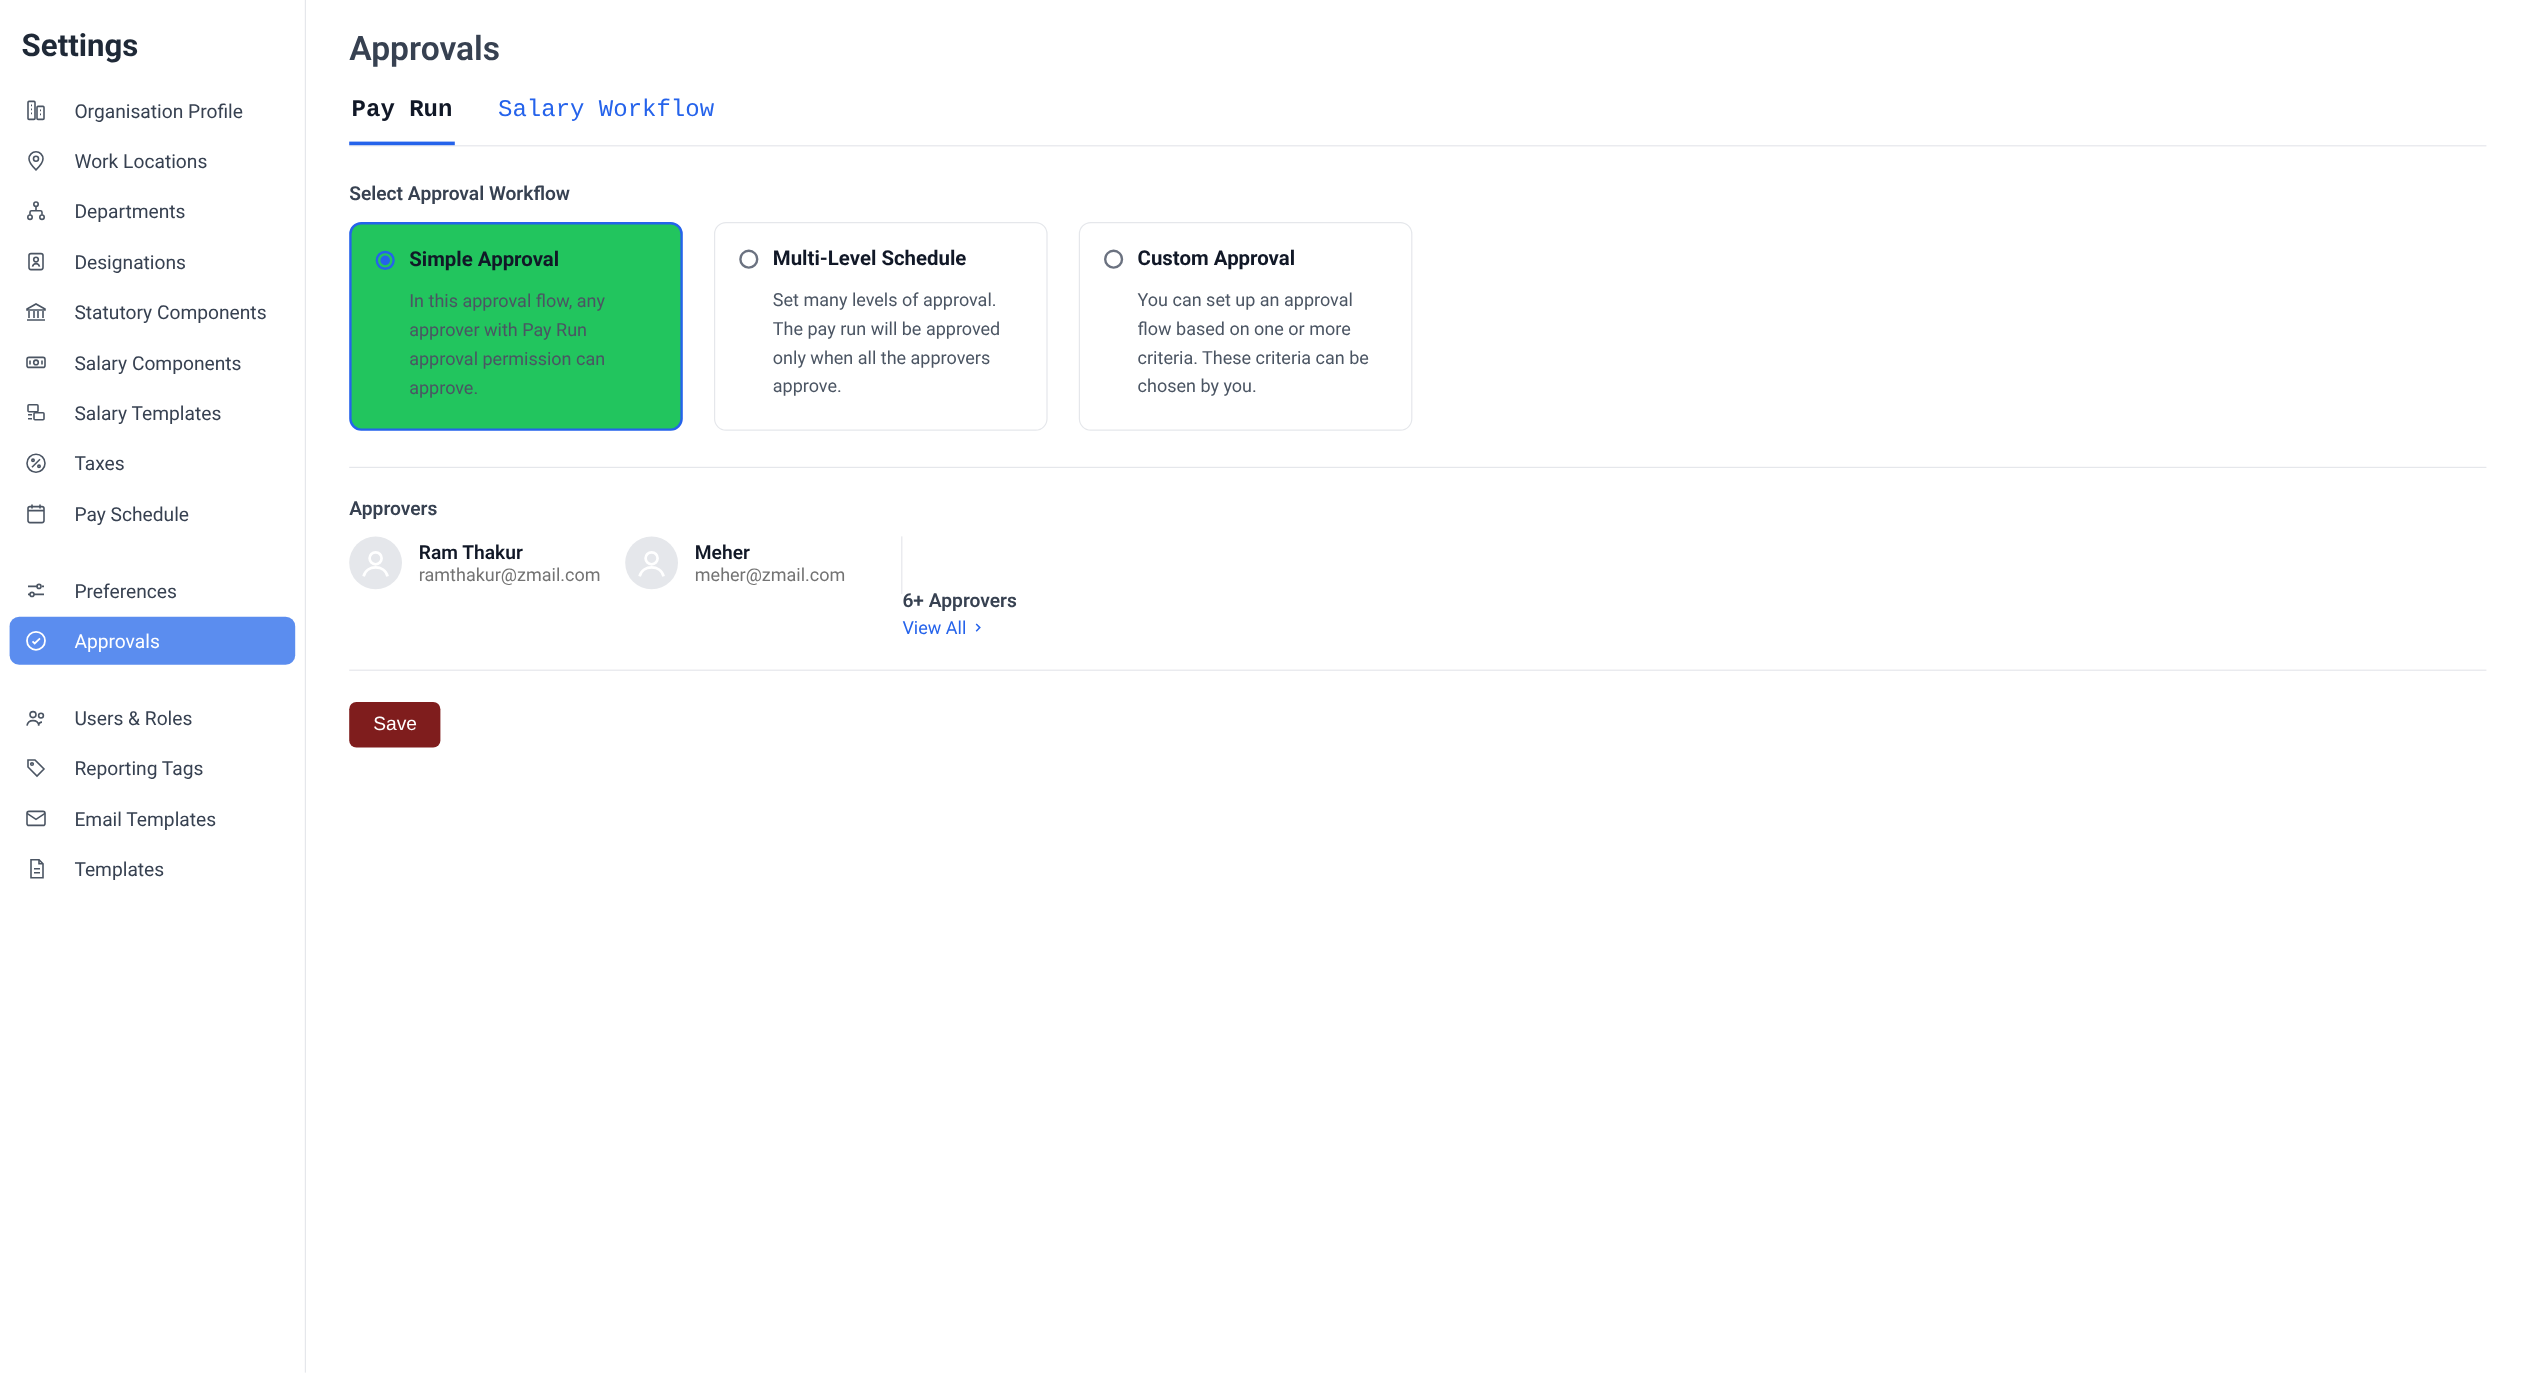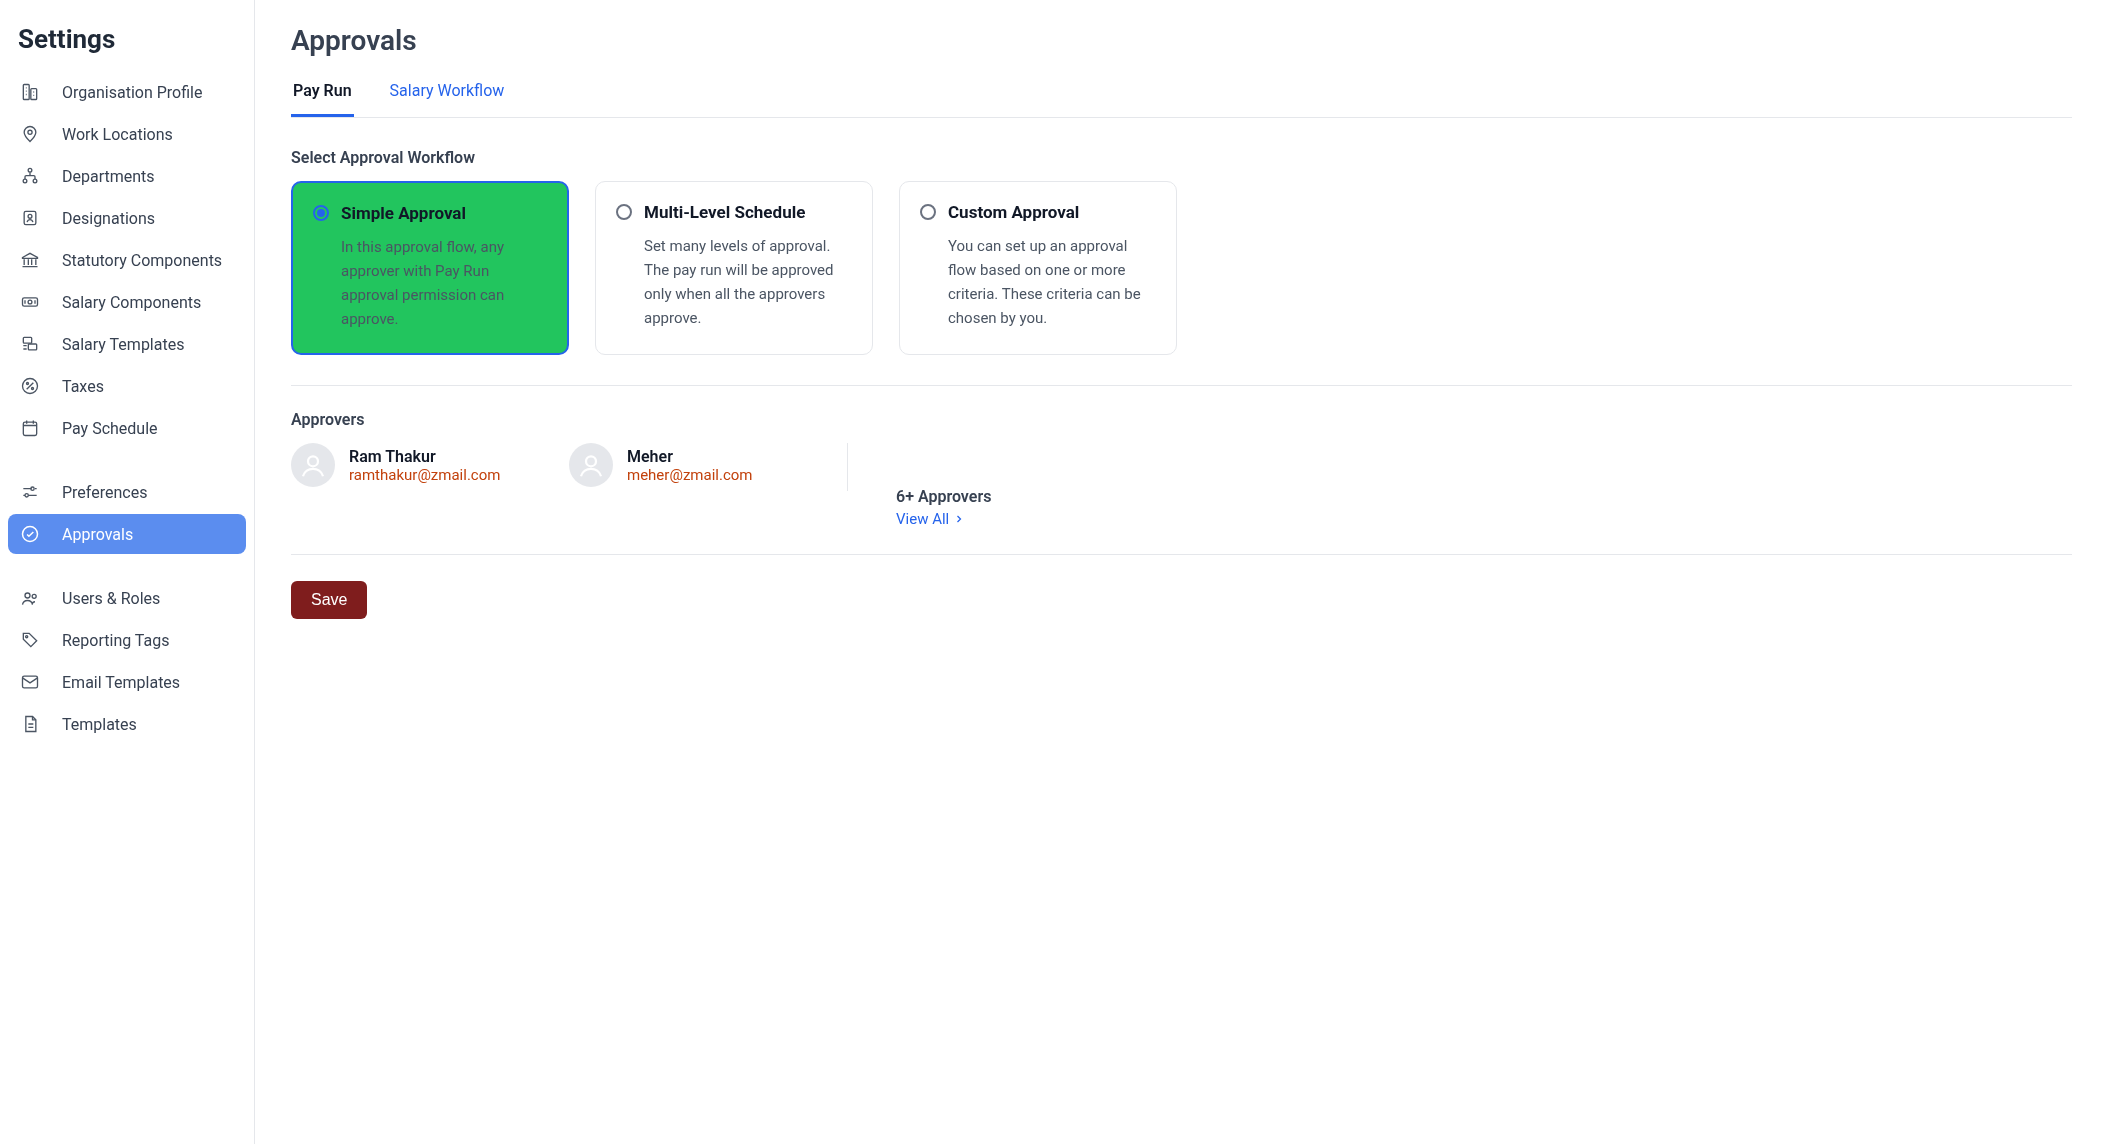--- a/index.html
+++ b/index.html
@@ -36,21 +36,21 @@
     width: 20px; height: 20px; display:inline-flex; align-items:center; justify-content:center;
     color:#4b5563;
   }
   .side-item.active { background:#5b8def; color:#fff; }
   .side-item.active .icon { color:#fff; }
   .side-gap { height: 22px; }
 
   .main { flex:1; padding: 24px 32px 40px 36px; }
   .page-title { font-size: 28px; font-weight:600; color:#374151; margin-bottom:18px; }
   .tabs { display:flex; gap:34px; border-bottom:1px solid #e5e7eb; margin-bottom:30px; }
-  .tab { padding: 6px 2px 14px 2px; font-size:16px; cursor:pointer; color:#2563eb; border-bottom:3px solid transparent; }
+  .tab { padding: 6px 2px 14px 2px; font-size:20px; cursor:pointer; color:#2563eb; border-bottom:3px solid transparent;font-family:Liberation Mono, monospace; }
   .tab.active { color:#111827; font-weight:600; border-bottom-color:#2563eb; }
 
   .section-label { font-size:16px; font-weight:600; color:#374151; margin-bottom:14px; }
 
   .cards { display:flex; gap:26px; margin-bottom: 30px; }
   .card {
     width: 278px;
     border:1px solid #e5e7eb;
     border-radius:10px;
     padding:20px 20px 22px 20px;
@@ -64,27 +64,27 @@
   }
   .card.selected .radio { border-color:#2563eb; }
   .card.selected .radio::after {
     content:""; position:absolute; inset:2px; background:#2563eb; border-radius:50%;
   }
   .card-title { font-size:17px; font-weight:700; color:#111827; }
   .card-desc { font-size:15px; color:#4b5563; line-height:1.6; padding-left:28px; }
 
   hr.sep { border:0; border-top:1px solid #e5e7eb; margin: 8px 0 24px 0; }
 
-  .approvers-row { display:flex; align-items:flex-start; gap:48px; margin-bottom:26px; }
+  .approvers-row { display:flex; align-items:flex-start; margin-bottom:26px; }
   .approver { display:flex; align-items:center; gap:14px; min-width:230px; }
   .avatar {
     width:44px; height:44px; border-radius:50%; background:#e5e7eb; display:flex; align-items:center; justify-content:center; color:#cbd5e1;
   }
   .approver-name { font-size:16px; font-weight:600; color:#111827; }
-  .approver-email { font-size:15px; color:#c2410c; }
+  .approver-email { font-size:15px; color:#737373; }
   .divider-v { width:1px; background:#e5e7eb; height:48px; }
   .more-col { display:flex; flex-direction:column; justify-content:center; }
   .more-count { font-size:16px; font-weight:600; color:#374151; margin-bottom:4px;margin-top:44px; }
   .view-all { color:#2563eb; font-size:15px; cursor:pointer; display:flex; align-items:center; gap:4px; }
   hr.sep2 { border:0; border-top:1px solid #e5e7eb; margin: 0 0 26px 0; }
 
   .save-btn {
     background:#7f1d1d; color:#fff; border:none; border-radius:6px;
     padding:10px 20px; font-size:16px; cursor:pointer;
   }

